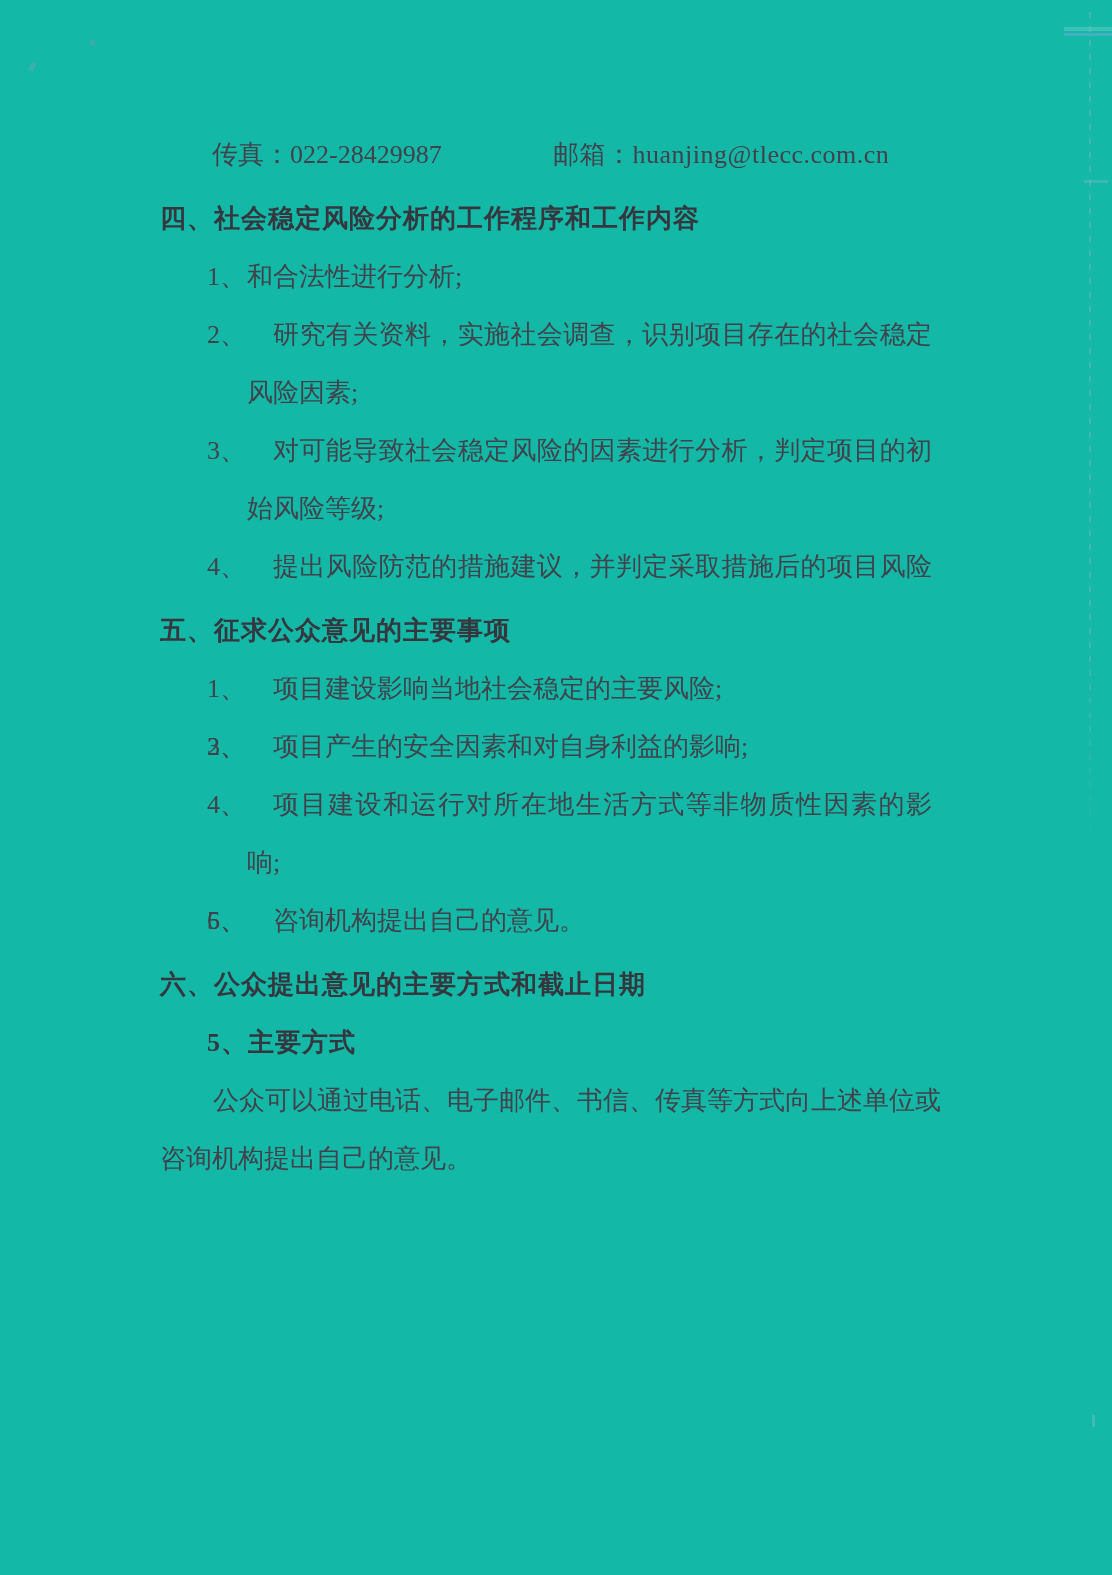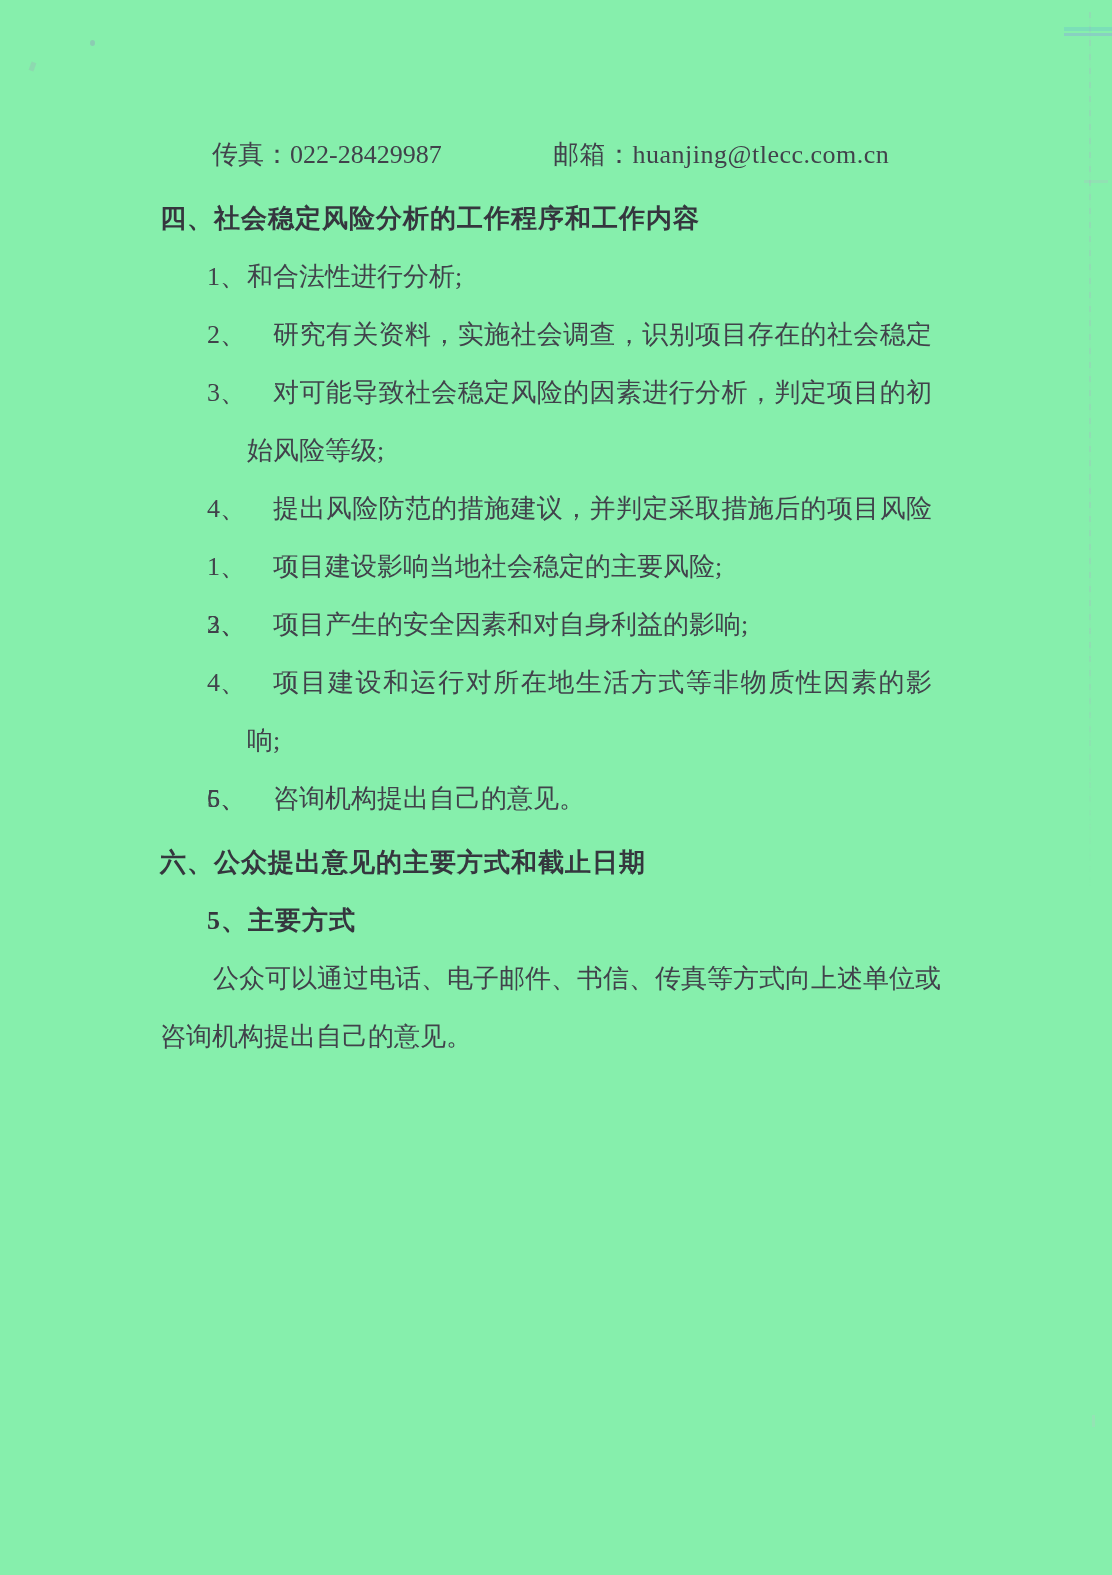--- a/index.html
+++ b/index.html
@@ -1,20 +1,20 @@
 <!DOCTYPE html>
 <html><head>
 <meta charset="utf-8">
 <style>
   html, body { margin: 0; padding: 0; background: #ffffff; }
   .page {
     position: relative;
     width: 1112px;
     height: 1575px;
-    background: #86efac;
+    background: #14b8a6;
     overflow: hidden;
     font-family: "Liberation Serif", "DejaVu Serif", serif;
     color: #41424b;
   }
   .content {
     position: absolute;
     left: 160px;
     top: 126px;
     width: 772px;
     font-size: 26px;
@@ -78,33 +78,35 @@
     <div class="section-title">四、社会稳定风险分析的工作程序和工作内容</div>
 
     <div class="item">
       <span class="num">1、</span>
       <div class="line l1">和合法性进行分析;</div>
     </div>
 
     <div class="item">
       <span class="num">2、</span>
       <div class="line l0 just">研究有关资料，实施社会调查，识别项目存在的社会稳定</div>
+      <div class="line l1">风险因素;</div>
     </div>
 
     <div class="item">
       <span class="num">3、</span>
       <div class="line l0 just">对可能导致社会稳定风险的因素进行分析，判定项目的初</div>
       <div class="line l1">始风险等级;</div>
     </div>
 
     <div class="item">
       <span class="num">4、</span>
       <div class="line l0 just">提出风险防范的措施建议，并判定采取措施后的项目风险</div>
     </div>
 
+    <div class="section-title">五、征求公众意见的主要事项</div>
 
     <div class="item">
       <span class="num">1、</span>
       <div class="line l0">项目建设影响当地社会稳定的主要风险;</div>
     </div>
 
     <div class="item">
       <span class="num">2、</span>
     </div>
 

